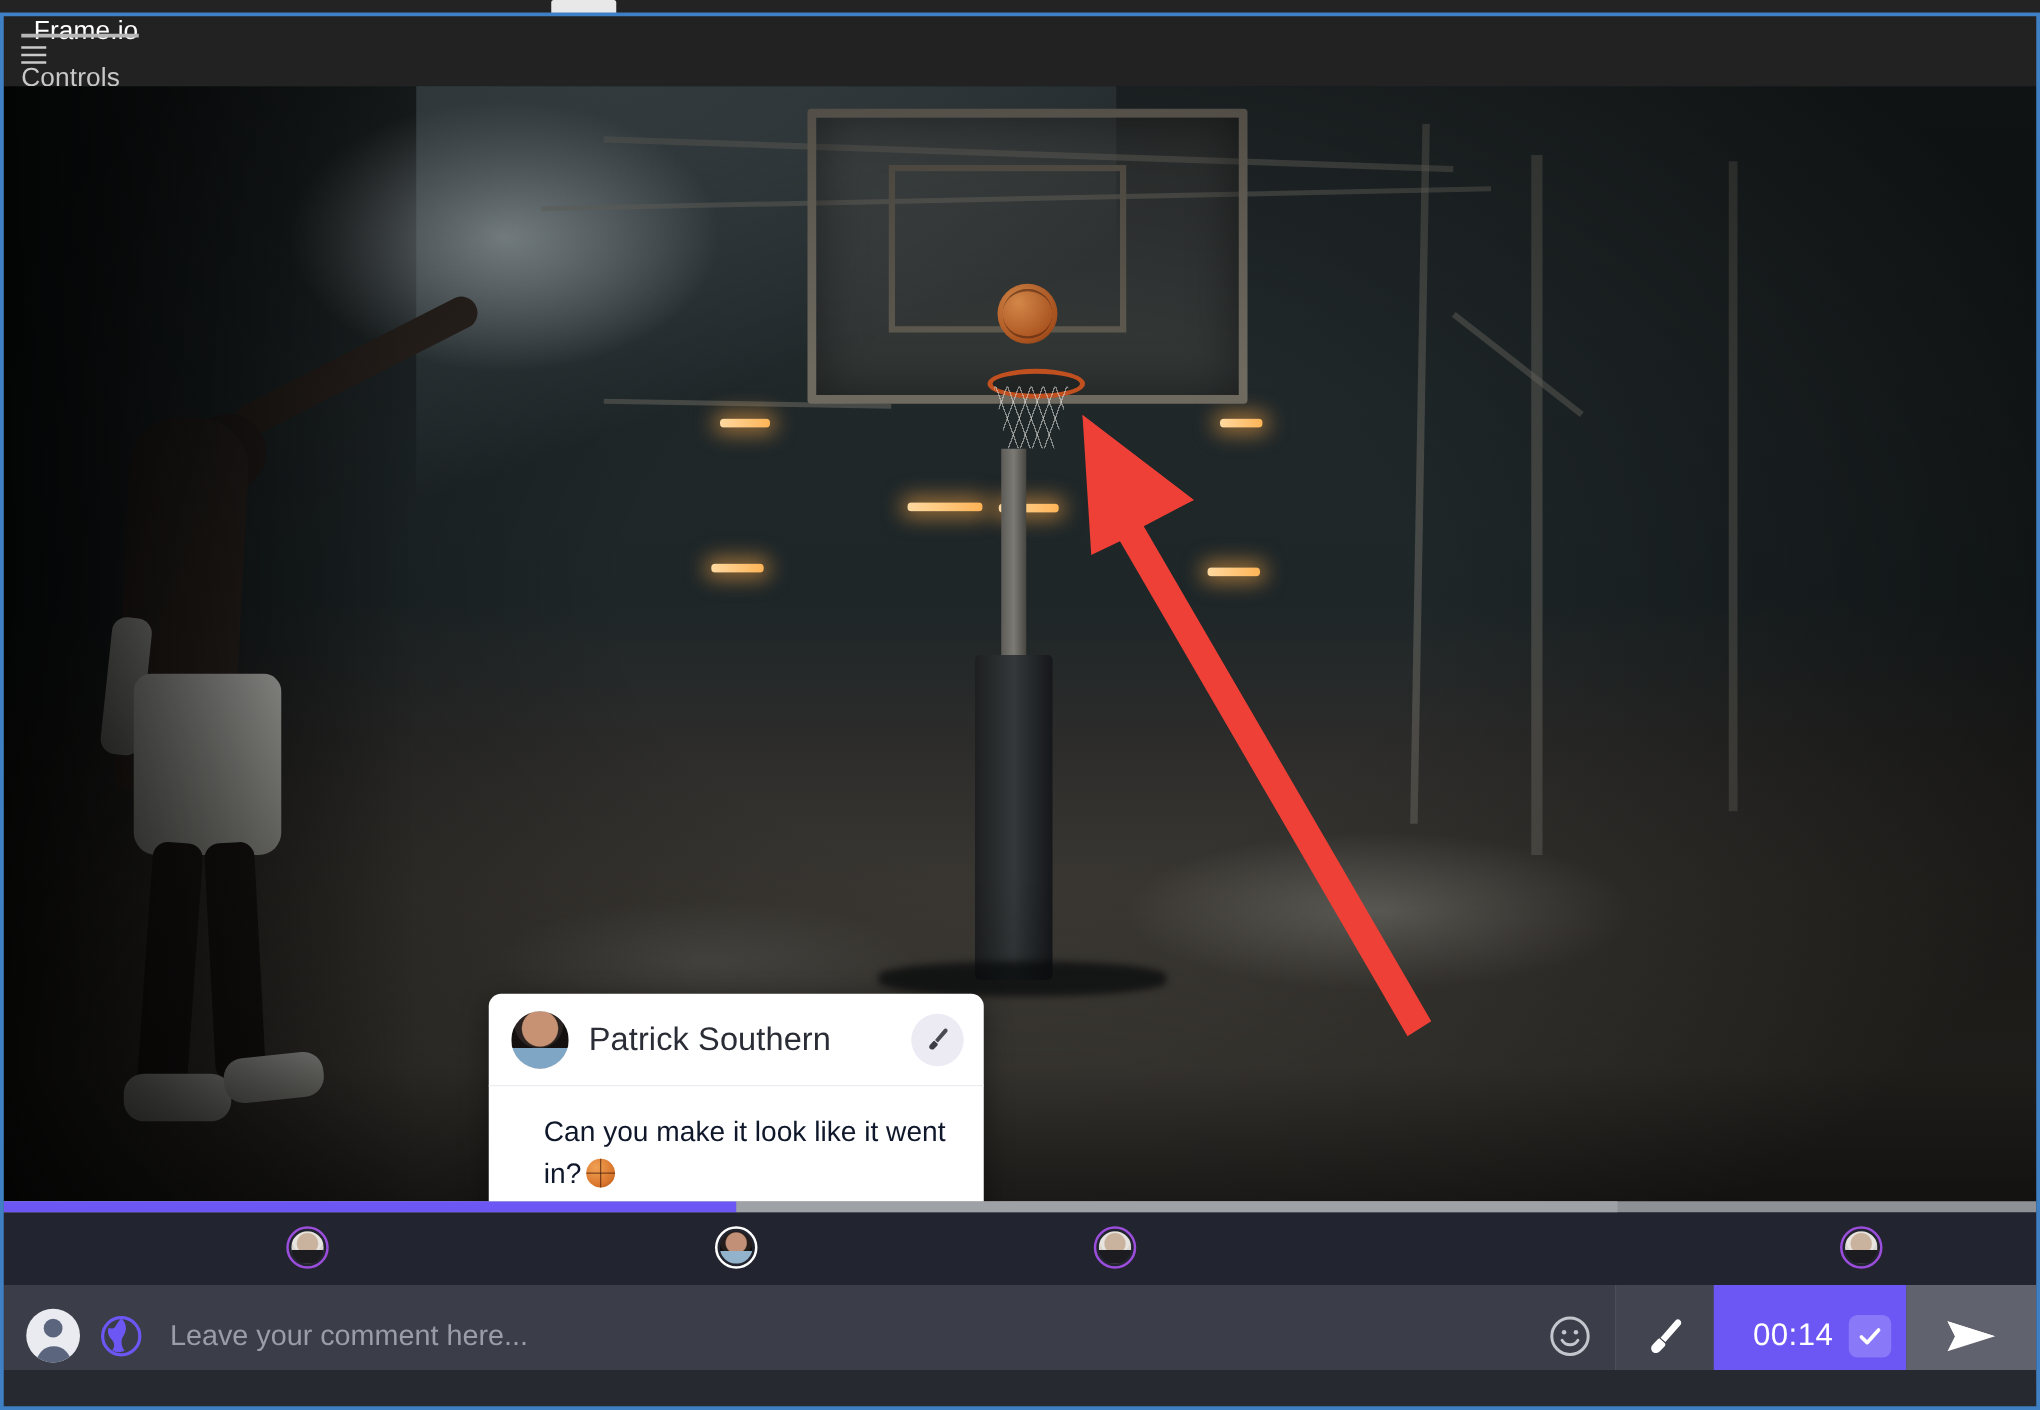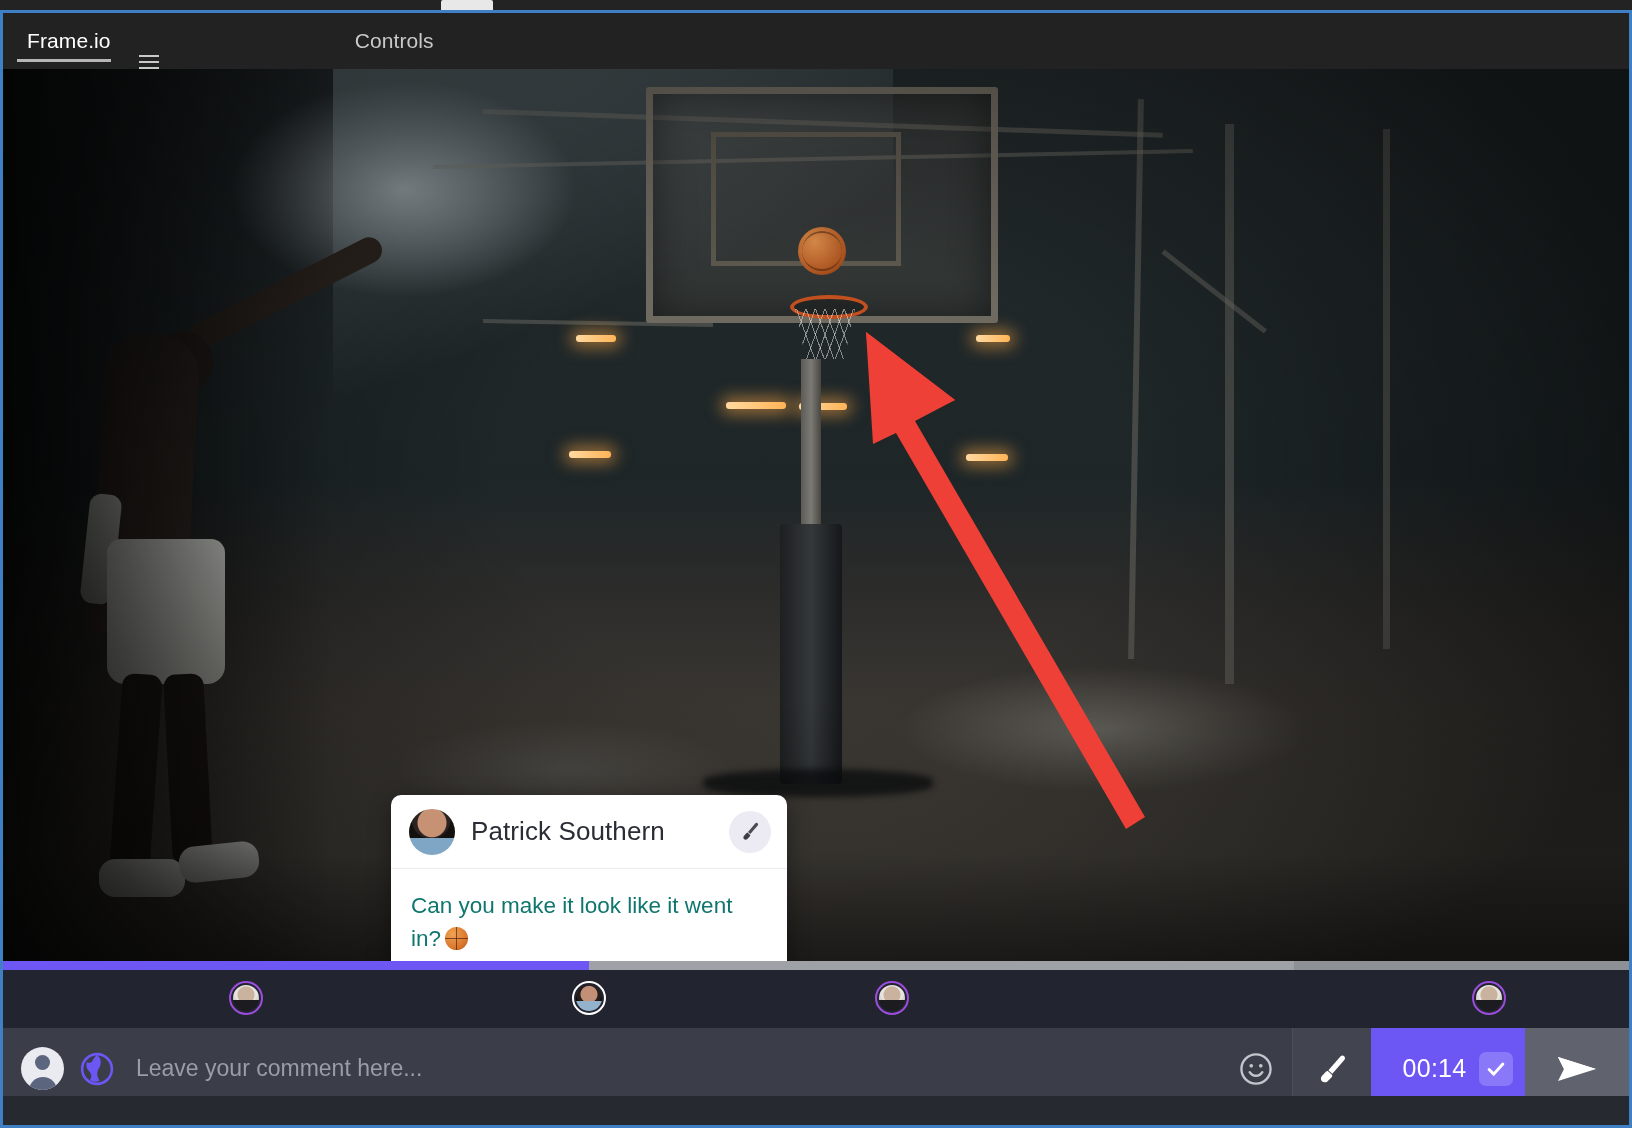--- a/index.html
+++ b/index.html
@@ -45,22 +45,23 @@
   }
 
   
   .tabbar {
     position: absolute;
     left: 3px; top: 13px;
     width: 1626px;
     height: 56px;
     background: #222222;
     display: flex;
-    align-items: flex-end;
+    align-items: flex-start;
     box-sizing: border-box;
+    flex-direction: column;
   }
   .tab {
     position: relative;
     height: 56px;
     display: flex;
     align-items: center;
     padding: 0 14px;
     color: #c9c9c9;
     font-size: 21px;
     letter-spacing: .1px;
@@ -330,21 +331,22 @@
     display: flex;
     align-items: center;
     justify-content: center;
     flex: 0 0 auto;
     cursor: pointer;
   }
   .popup-body {
     padding: 20px 20px 24px 20px;
     font-size: 22.5px;
     line-height: 33px;
-    color: #0f766e;
+    color: #0f172a;
+    margin-left: 24px;
   }
   .emoji-ball {
     display: inline-block;
     width: 23px; height: 23px;
     border-radius: 50%;
     vertical-align: -4px;
     margin-left: 4px;
     background: radial-gradient(circle at 34% 30%, #f0a154, #d9762c 65%, #a84d13 100%);
     position: relative;
   }

